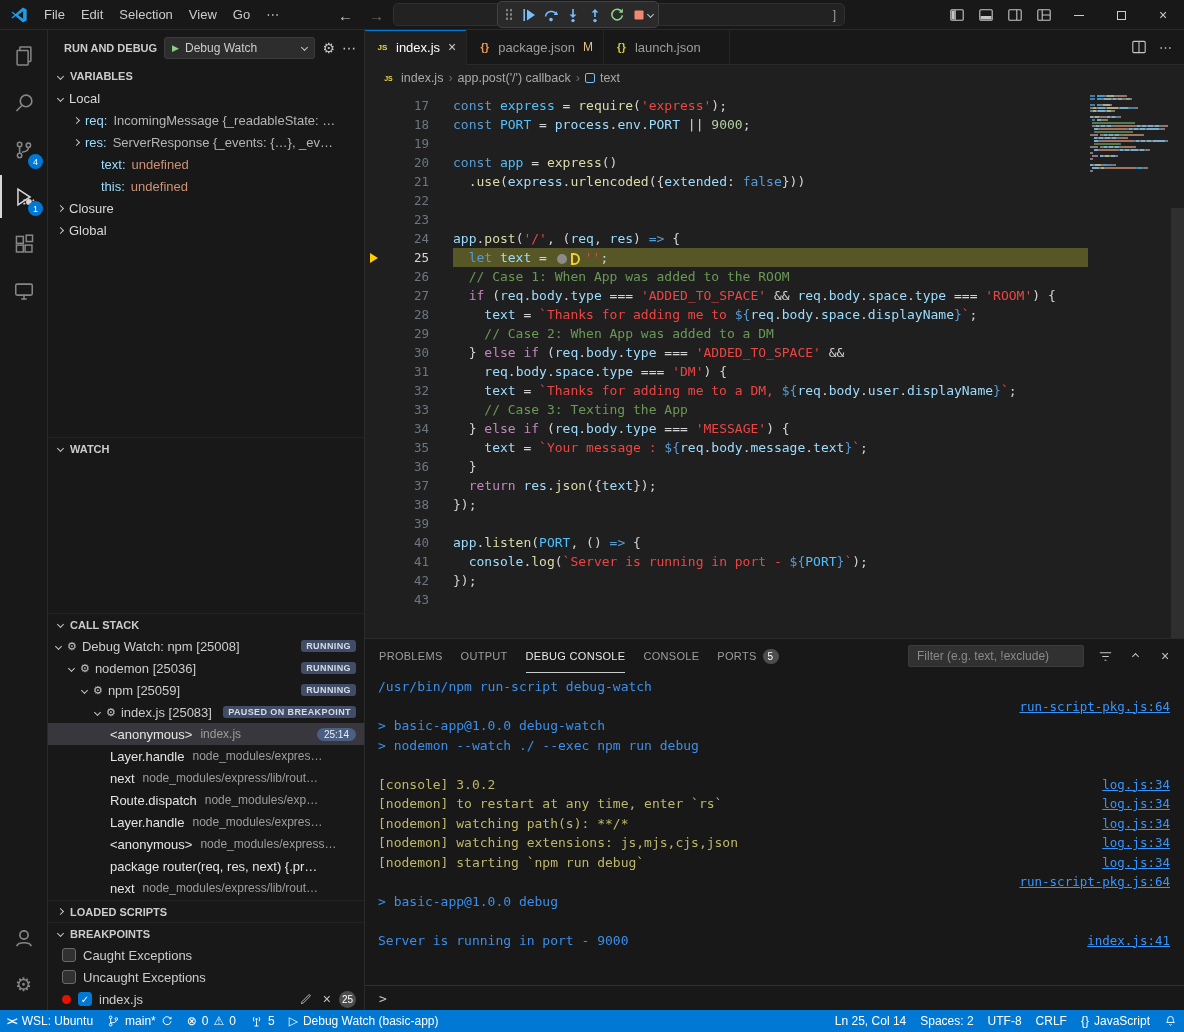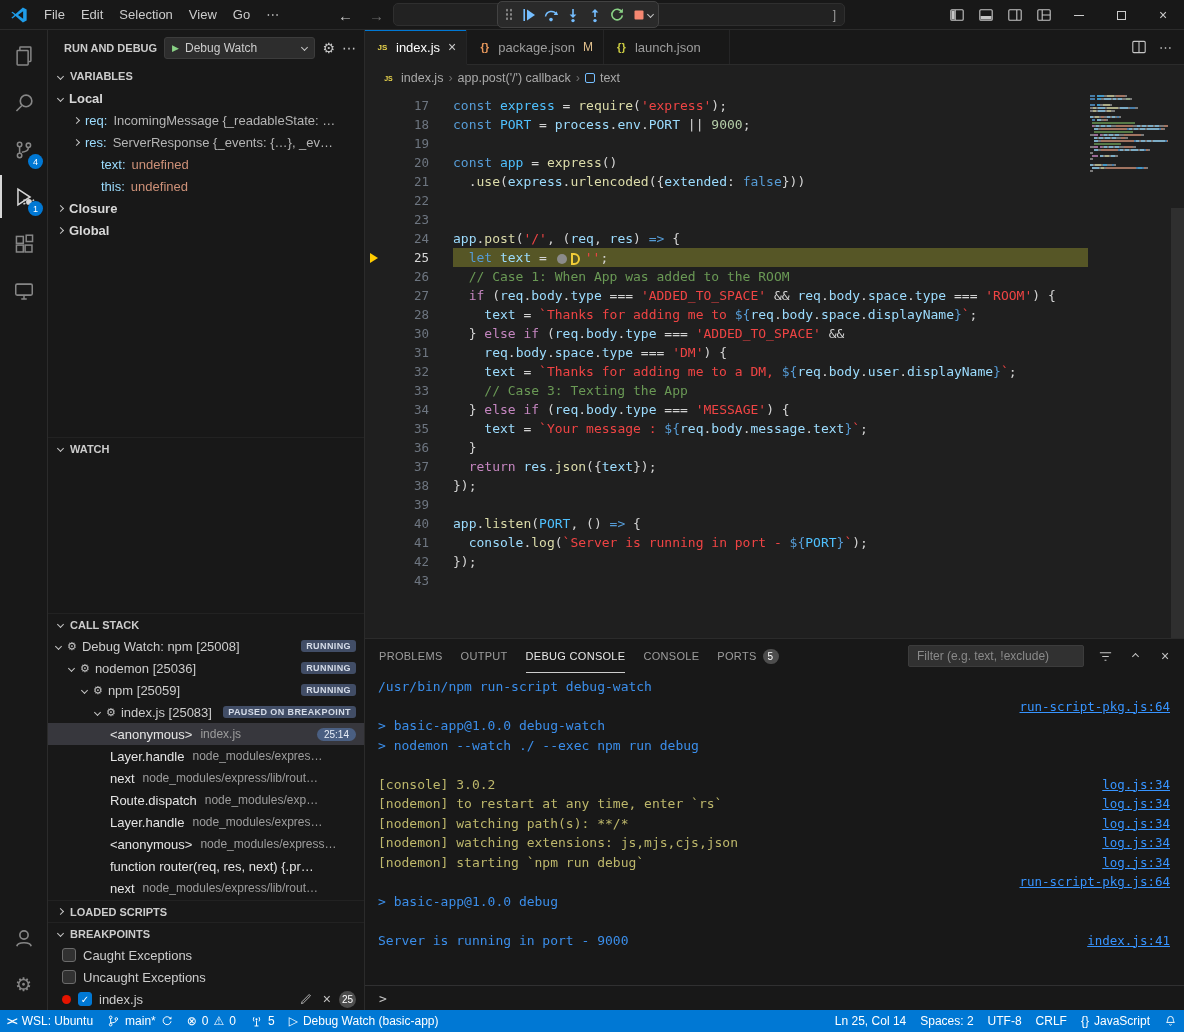--- a/index.html
+++ b/index.html
@@ -62,21 +62,21 @@
   .sec-callstack{flex:1}
   .sec-loaded{height:22px;flex:none}
   .sec-breakpoints{height:88px;flex:none}
   .chev{width:5px;height:5px;border-right:1.3px solid #c5c5c5;border-bottom:1.3px solid #c5c5c5;
     display:inline-block;transform:rotate(45deg);flex:none}
   .chev.r{transform:rotate(-45deg)}
   .chev.u{transform:rotate(225deg)}
   .chev-space{width:11px;flex:none;display:inline-block}
   .trow{height:22px;display:flex;align-items:center;font-size:13px;color:#cccccc;white-space:nowrap;overflow:hidden}
   .trow .chev{margin-right:6px}
-  .scope{font-weight:700;color:#d7d7d7}
+  .scope{font-weight:400;color:#d7d7d7}
   .vname{color:#9cdcfe}
   .vval{color:#b5b5b5;margin-left:6px}
   .vval.undef{color:#ce9178}
   .sgear{font-size:11px;color:#c5c5c5;margin-right:5px;line-height:1}
   .sname{overflow:hidden;text-overflow:ellipsis}
   .badge{margin-left:auto;margin-right:8px;flex:none;background:#414d66;color:#d5dce8;border-radius:3px;
     padding:1px 5px;font-size:9px;font-weight:700;letter-spacing:.4px}
   .frame{padding-left:62px}
   .frame.sel{background:#37373d}
   .fname{color:#e4e4e4}
@@ -444,21 +444,21 @@
             </div>
             <div class="trow frame">
               <span class="fname">Layer.handle</span>
               <span class="ffile">node_modules/expres…</span>
             </div>
             <div class="trow frame">
               <span class="fname">&lt;anonymous&gt;</span>
               <span class="ffile">node_modules/express…</span>
             </div>
             <div class="trow frame">
-              <span class="fname">function router(req, res, next) {.pr…</span>
+              <span class="fname">package router(req, res, next) {.pr…</span>
             </div>
             <div class="trow frame">
               <span class="fname">next</span>
               <span class="ffile">node_modules/express/lib/rout…</span>
             </div>
           </div>
       </section>
 
       <section class="sec sec-loaded">
         <div class="sec-head">
@@ -624,20 +624,27 @@
                 <span class="lnum">27</span>
               </div>
               <div class="ct"><span class="tk-pl">  </span><span class="tk-ctrl">if</span><span class="tk-pl"> (</span><span class="tk-var">req</span><span class="tk-pl">.</span><span class="tk-var">body</span><span class="tk-pl">.</span><span class="tk-var">type</span><span class="tk-pl"> === </span><span class="tk-str">'ADDED_TO_SPACE'</span><span class="tk-pl"> &amp;&amp; </span><span class="tk-var">req</span><span class="tk-pl">.</span><span class="tk-var">body</span><span class="tk-pl">.</span><span class="tk-var">space</span><span class="tk-pl">.</span><span class="tk-var">type</span><span class="tk-pl"> === </span><span class="tk-str">'ROOM'</span><span class="tk-pl">) {</span></div>
             </div>
             <div class="cl">
               <div class="gut">
                 <span class="bpcol"></span>
                 <span class="lnum">28</span>
               </div>
               <div class="ct"><span class="tk-pl">    </span><span class="tk-var">text</span><span class="tk-pl"> = </span><span class="tk-str">`Thanks for adding me to </span><span class="tk-te">${</span><span class="tk-var">req</span><span class="tk-pl">.</span><span class="tk-var">body</span><span class="tk-pl">.</span><span class="tk-var">space</span><span class="tk-pl">.</span><span class="tk-var">displayName</span><span class="tk-te">}</span><span class="tk-str">`</span><span class="tk-pl">;</span></div>
+            </div>
+            <div class="cl">
+              <div class="gut">
+                <span class="bpcol"></span>
+                <span class="lnum">29</span>
+              </div>
+              <div class="ct"><span class="tk-pl">    </span><span class="tk-cm">// Case 2: When App was added to a DM</span></div>
             </div>
             <div class="cl">
               <div class="gut">
                 <span class="bpcol"></span>
                 <span class="lnum">30</span>
               </div>
               <div class="ct"><span class="tk-pl">  } </span><span class="tk-ctrl">else</span><span class="tk-pl"> </span><span class="tk-ctrl">if</span><span class="tk-pl"> (</span><span class="tk-var">req</span><span class="tk-pl">.</span><span class="tk-var">body</span><span class="tk-pl">.</span><span class="tk-var">type</span><span class="tk-pl"> === </span><span class="tk-str">'ADDED_TO_SPACE'</span><span class="tk-pl"> &amp;&amp;</span></div>
             </div>
             <div class="cl">
               <div class="gut">

